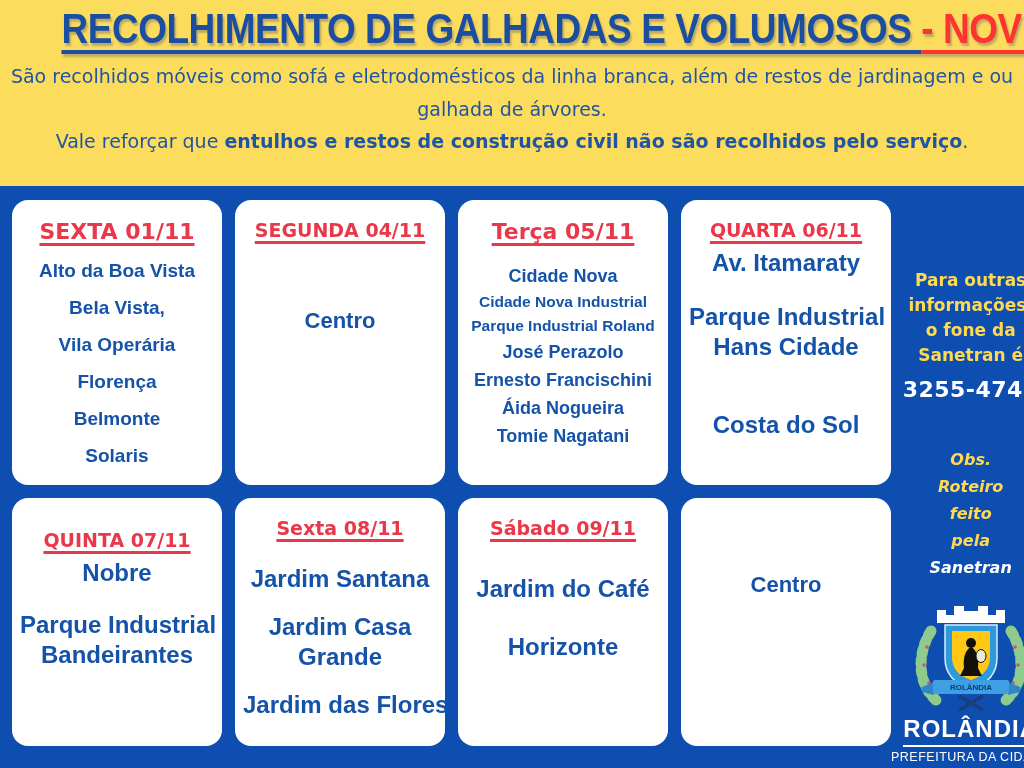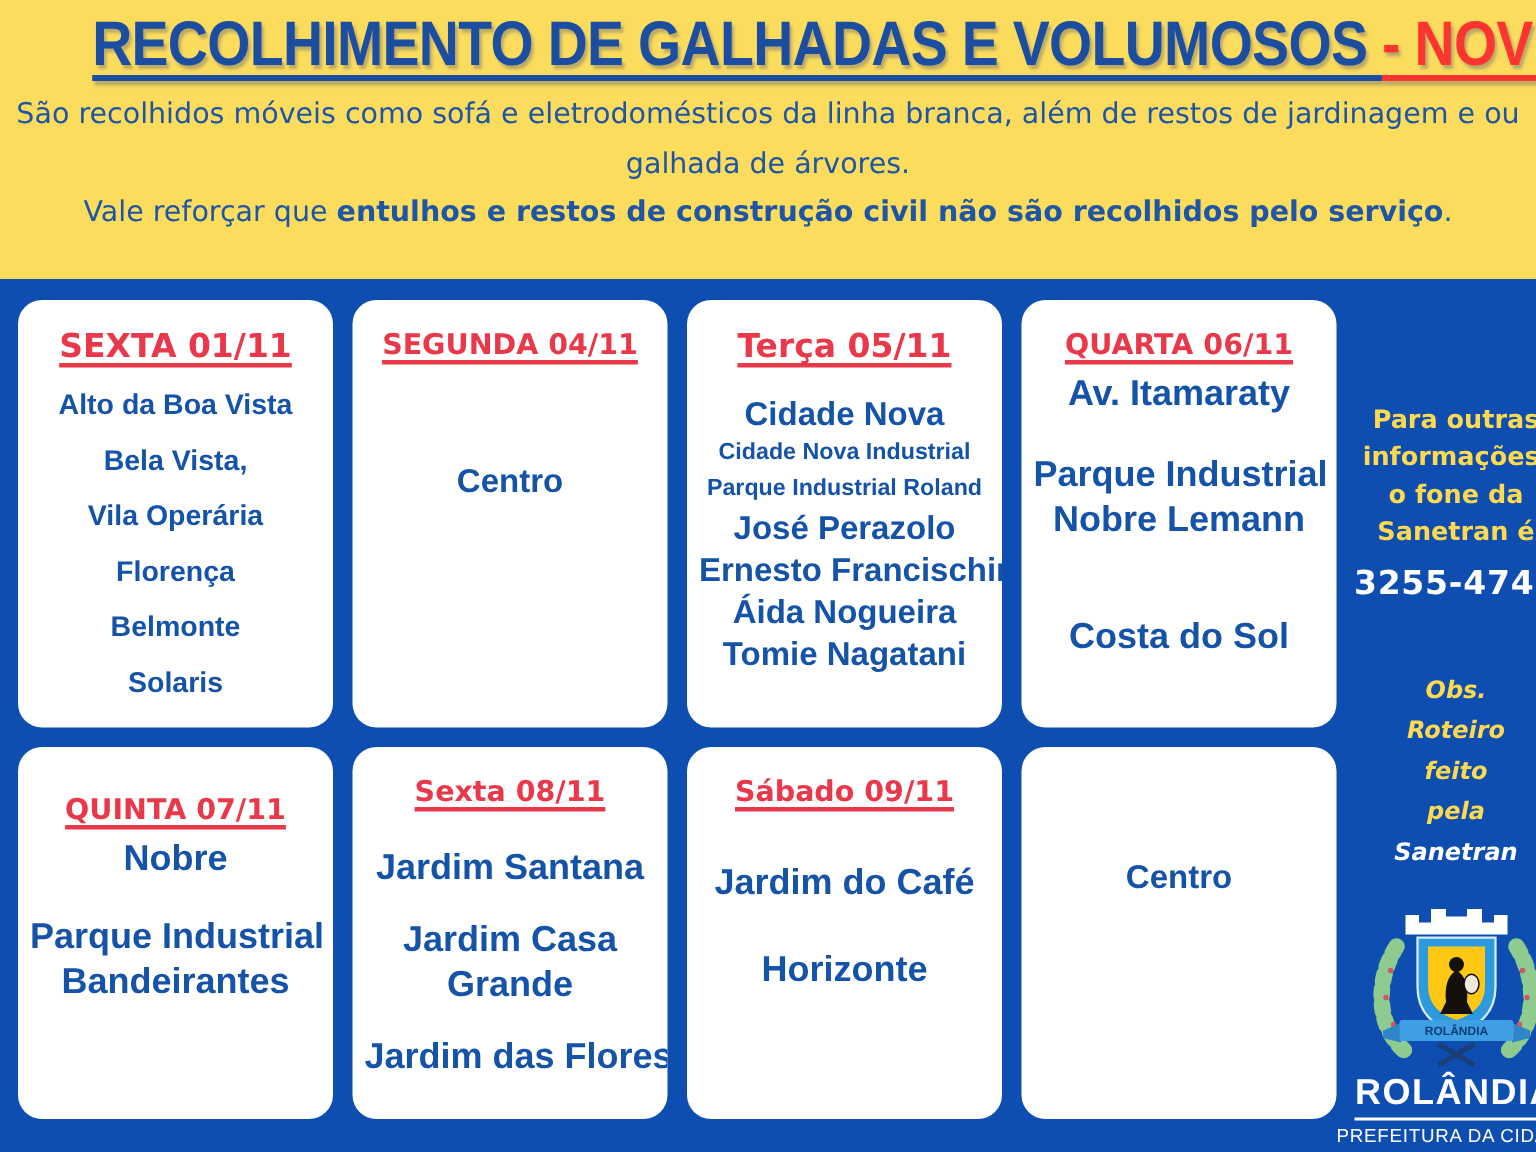--- a/index.html
+++ b/index.html
@@ -57,21 +57,21 @@
     color:#e9384a; font-size:19px; line-height:28px;
     text-decoration:underline; text-decoration-thickness:3px; text-underline-offset:4px;
     margin-bottom:4px; white-space:nowrap;
   }
   .card.big .day, .card.hbig .day { font-size:22px; line-height:32px; }
   .item {
     font-weight:bold; font-size:24px; line-height:30px; white-space:nowrap; color:#1553a8;
   }
   .card.big .item { font-size:19px; line-height:37px; }
   .item.big  { font-size:22px; }
-  .item.alt  { font-size:22px;   line-height:28px; }
+  .item.alt  { font-size:18px;   line-height:28px; }
   .item.alt-sm { font-size:15.5px; line-height:24px; }
 
   
   .sidebar {
     flex:1; display:flex; flex-direction:column; align-items:center;
     text-align:center; color:#ffffff; padding-right:2px;
   }
   .sb-info {
     margin-top:68px; font-family:"DejaVu Sans", sans-serif; font-weight:bold;
     color:#ffd94f; font-size:17px; line-height:25px;
@@ -131,21 +131,21 @@
           <div class="item alt">José Perazolo</div>
           <div class="item alt">Ernesto Francischini</div>
           <div class="item alt">Áida Nogueira</div>
           <div class="item alt">Tomie Nagatani</div>
         </article>
         <article class="card">
           <div class="day">QUARTA 06/11</div>
           <div class="item">Av. Itamaraty</div>
           <div class="spacer" style="height: 24px;"></div>
           <div class="item">Parque Industrial</div>
-          <div class="item">Nobre Lemann</div>
+          <div class="item">Hans Cidade</div>
           <div class="spacer" style="height: 48px;"></div>
           <div class="item">Costa do Sol</div>
         </article>
         <article class="card" style="padding-top: 28px; text-align: center;">
           <div class="day">QUINTA 07/11</div>
           <div class="item">Nobre</div>
           <div class="spacer" style="height: 22px;"></div>
           <div class="item">Parque Industrial</div>
           <div class="item">Bandeirantes</div>
         </article>

